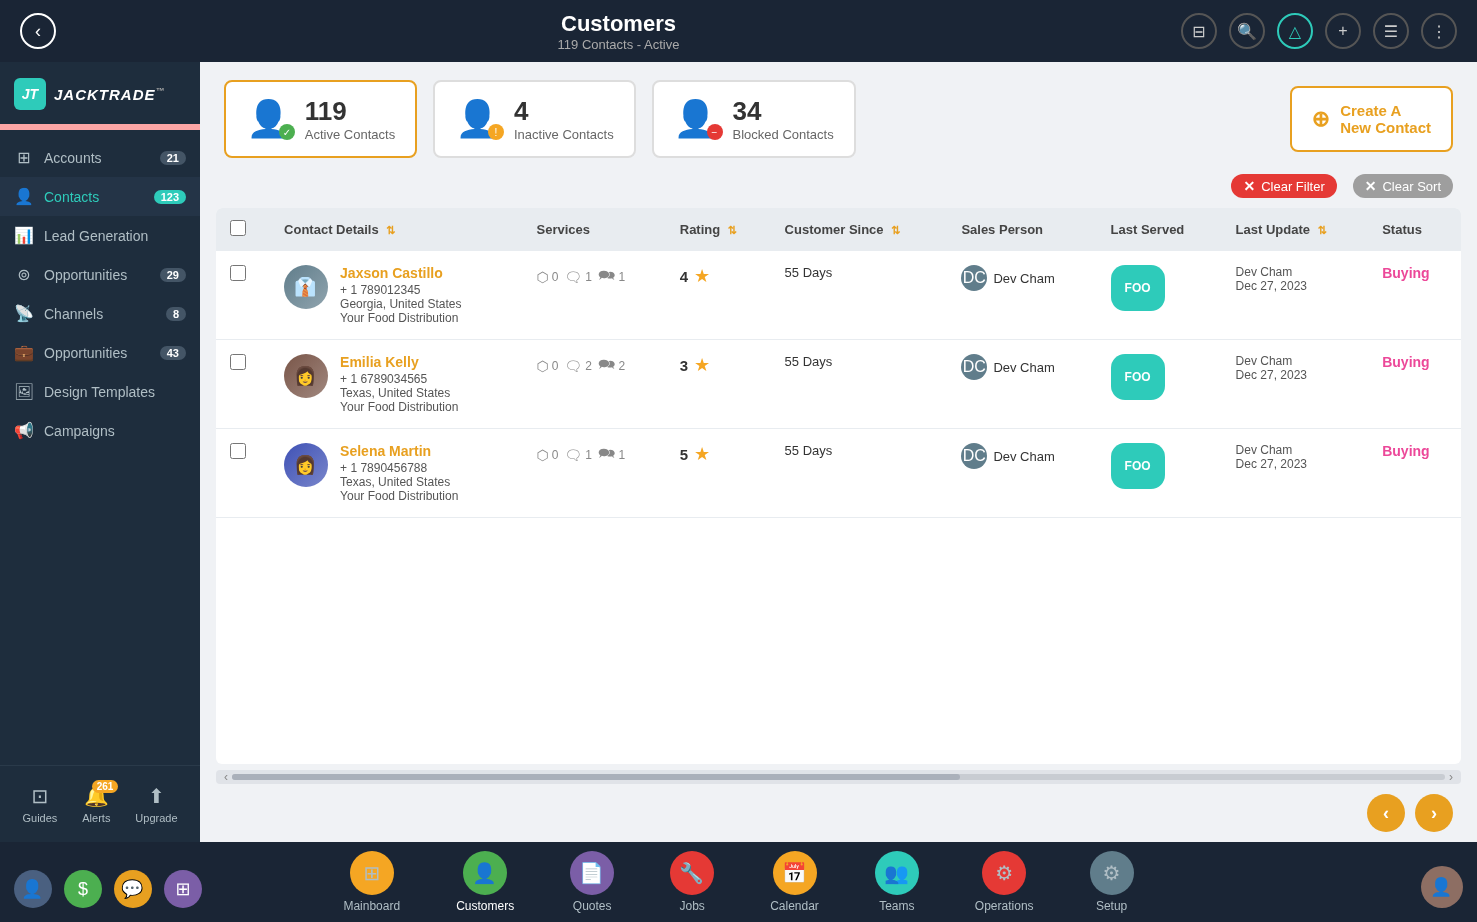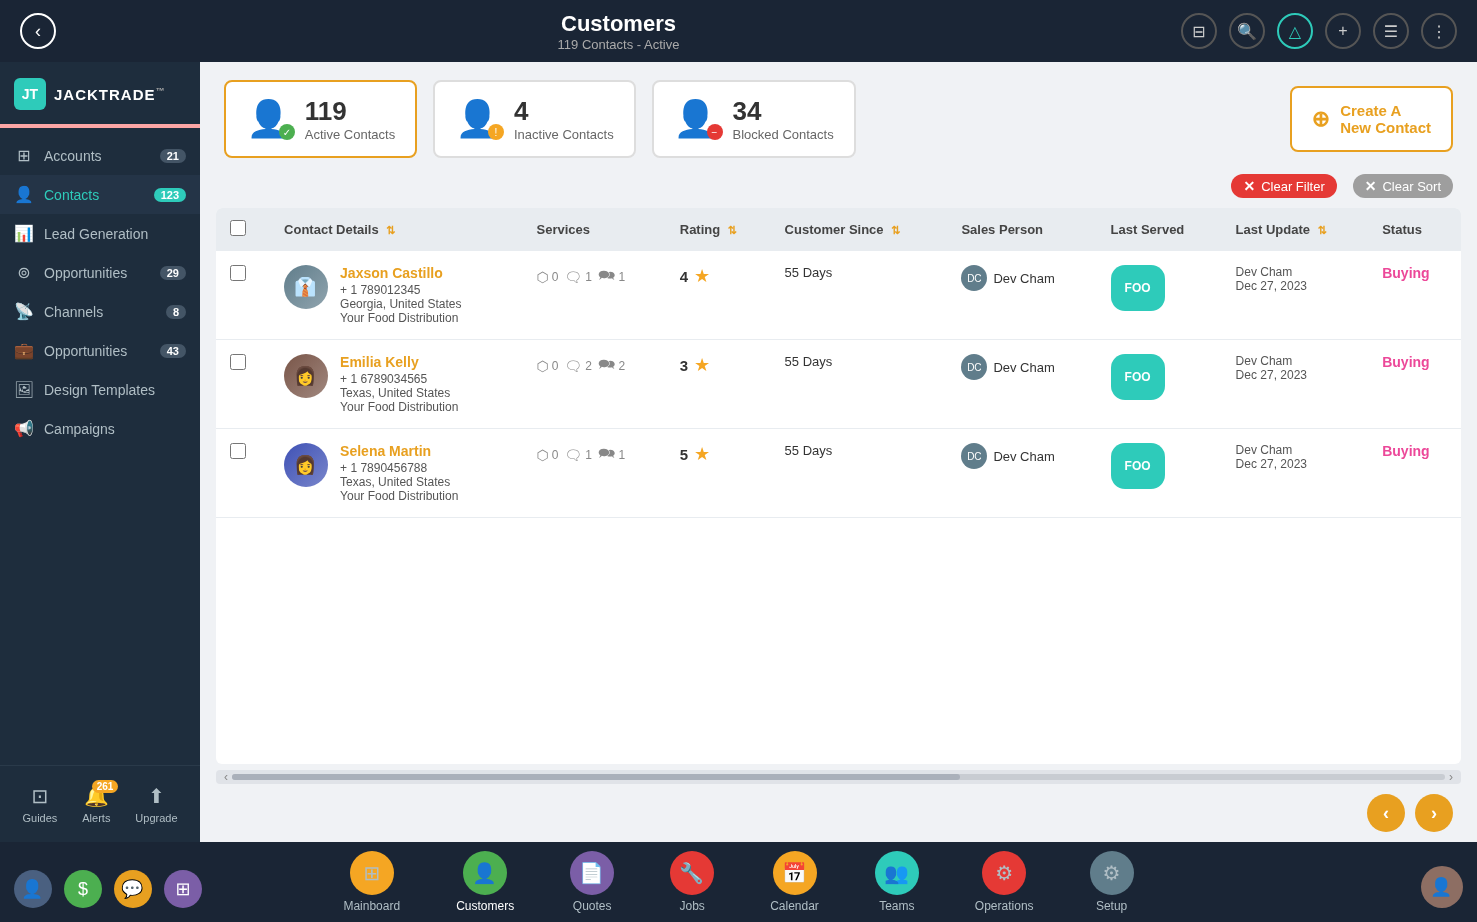--- a/index.html
+++ b/index.html
@@ -43,21 +43,22 @@
     .sidebar {
       width: 200px;
       background: #1e2d3d;
       display: flex;
       flex-direction: column;
       flex-shrink: 0;
     }
     .sidebar-logo {
       display: flex; align-items: center; gap: 8px;
       padding: 16px 14px 14px;
-      border-bottom: 4px solid #fca5a5;
+      border-bottom: 6px solid #fca5a5;
+      font-style: italic;
     }
     .logo-icon {
       width: 32px; height: 32px; background: #2ecbba; border-radius: 6px;
       display: flex; align-items: center; justify-content: center;
       color: #fff; font-weight: 800; font-size: 14px;
     }
     .logo-text { color: #fff; font-size: 15px; font-weight: 700; letter-spacing: 1px; }
     .logo-tm { color: #aaa; font-size: 9px; vertical-align: super; }
 
     .sidebar-nav { flex: 1; overflow-y: auto; padding-top: 8px; }
@@ -193,21 +194,21 @@
     .rating-cell { display: flex; align-items: center; gap: 6px; }
     .rating-num { font-size: 15px; font-weight: 600; color: #333; }
     .star-icon { color: #f5a623; font-size: 18px; }
 
     .days-cell { color: #333; font-size: 13px; }
 
     .sales-person-cell { display: flex; align-items: center; gap: 6px; }
     .sp-avatar {
       width: 26px; height: 26px; border-radius: 50%;
       background: #607d8b; display: flex; align-items: center; justify-content: center;
-      color: #fff; font-size: 10px;
+      color: #fff; font-size: 16px;
     }
     .sp-name { font-size: 13px; color: #333; }
 
     .last-served-badge {
       background: #2ecbba; color: #fff; border-radius: 14px;
       padding: 16px 14px; font-size: 12px; font-weight: 600; display: inline-block;
     }
 
     .last-update-cell { font-size: 12px; color: #555; }
 

